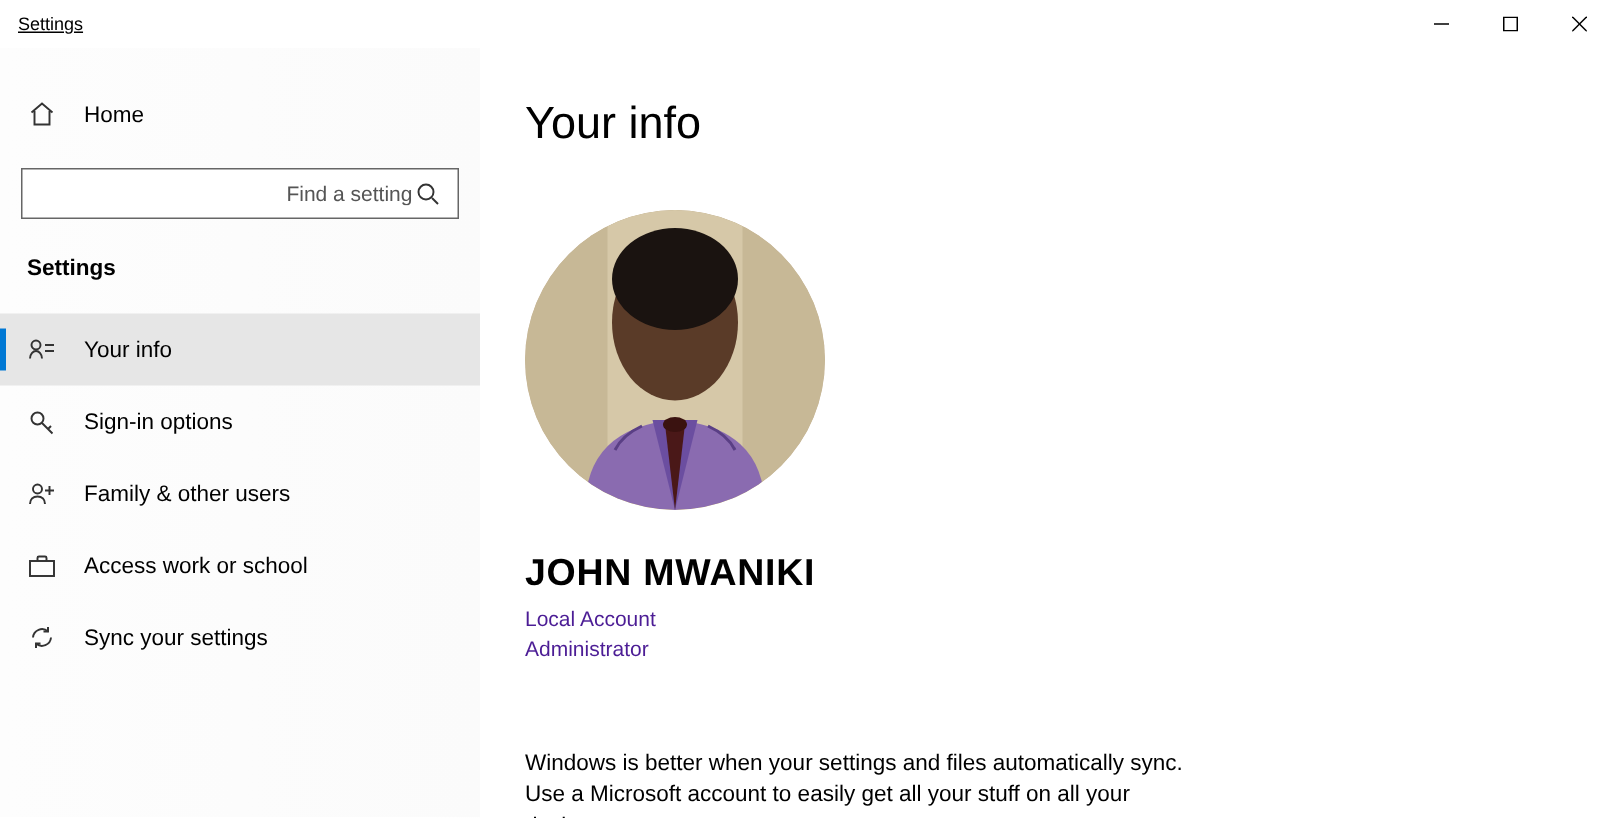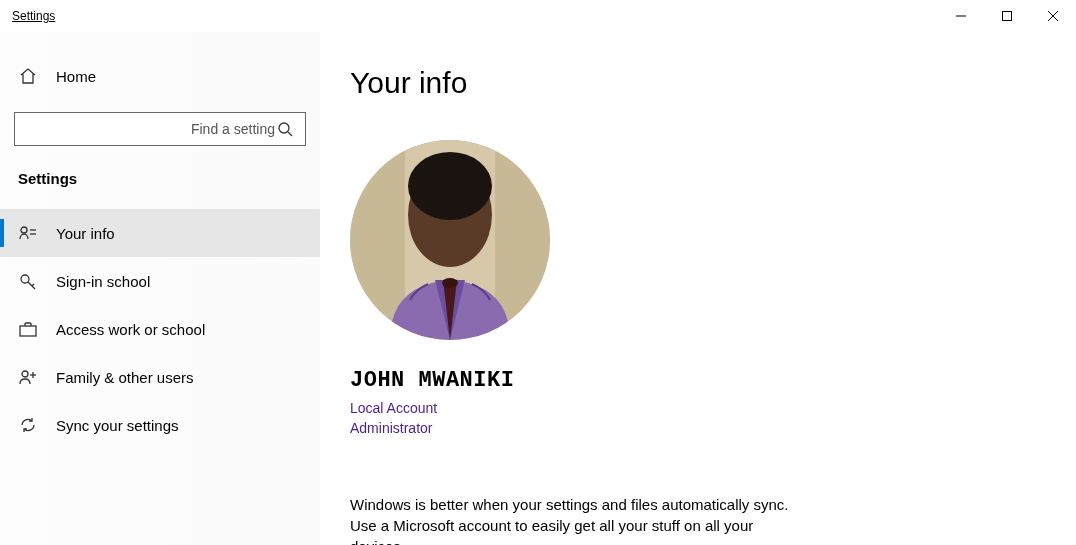--- a/index.html
+++ b/index.html
@@ -111,26 +111,25 @@
       width: 200px;
       height: 200px;
       border-radius: 50%;
       overflow: hidden;
       background: #c9b79a;
       position: relative;
       margin-bottom: 28px;
     }
     .avatar svg { width: 100%; height: 100%; display: block; }
     .user-name {
-      font-size: 22px;
+      font-size: 25px;
       font-weight: 700;
       letter-spacing: 0.5px;
       margin-bottom: 6px;
       text-transform: uppercase;
-      font-family: Liberation Mono, monospace;
     }
     .account-type, .role {
       font-size: 14px;
       color: #4c1d95;
       line-height: 1.4;
     }
     .sync-text {
       margin-top: 56px;
       font-size: 15px;
       max-width: 460px;
@@ -200,41 +199,41 @@
         </span>
         <span class="nav-label">Your info</span>
       </div>
       <div class="nav-item">
         <span class="nav-icon">
           <svg viewBox="0 0 20 20">
               <circle cx="7" cy="8" r="4"></circle>
               <path d="M10 11l7 7M14 15l2-2"></path>
             </svg>
         </span>
-        <span class="nav-label">Sign-in school</span>
-      </div>
-      <div class="nav-item">
-        <span class="nav-icon">
-          <svg viewBox="0 0 20 20">
-              <rect x="2" y="7" width="16" height="10"></rect>
-              <path d="M7 7V5a1 1 0 011-1h4a1 1 0 011 1v2"></path>
-            </svg>
-        </span>
-        <span class="nav-label">Access work or school</span>
+        <span class="nav-label">Sign-in options</span>
       </div>
       <div class="nav-item">
         <span class="nav-icon">
           <svg viewBox="0 0 20 20">
               <circle cx="7" cy="7" r="3"></circle>
               <path d="M2 17c0-3 2-5 5-5s5 2 5 5"></path>
               <line x1="15" y1="5" x2="15" y2="11"></line>
               <line x1="12" y1="8" x2="18" y2="8"></line>
             </svg>
         </span>
         <span class="nav-label">Family &amp; other users</span>
+      </div>
+      <div class="nav-item">
+        <span class="nav-icon">
+          <svg viewBox="0 0 20 20">
+              <rect x="2" y="7" width="16" height="10"></rect>
+              <path d="M7 7V5a1 1 0 011-1h4a1 1 0 011 1v2"></path>
+            </svg>
+        </span>
+        <span class="nav-label">Access work or school</span>
       </div>
       <div class="nav-item">
         <span class="nav-icon">
           <svg viewBox="0 0 20 20">
               <path d="M4 10a6 6 0 0110-4M16 10a6 6 0 01-10 4"></path>
               <path d="M14 3v3h-3M6 17v-3h3"></path>
             </svg>
         </span>
         <span class="nav-label">Sync your settings</span>
       </div>

